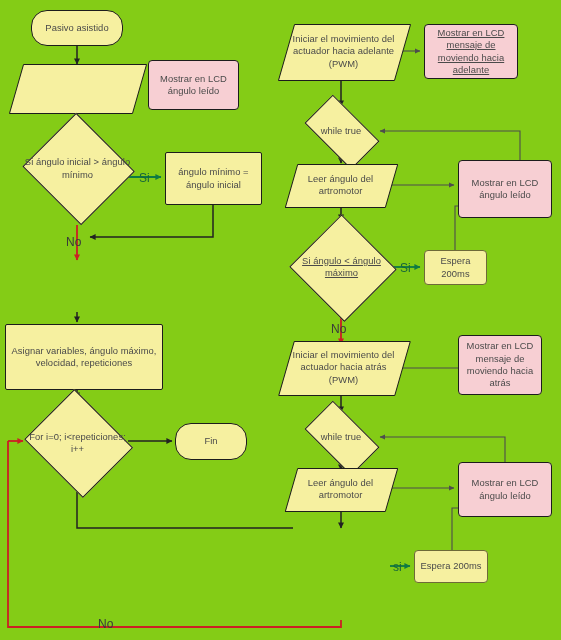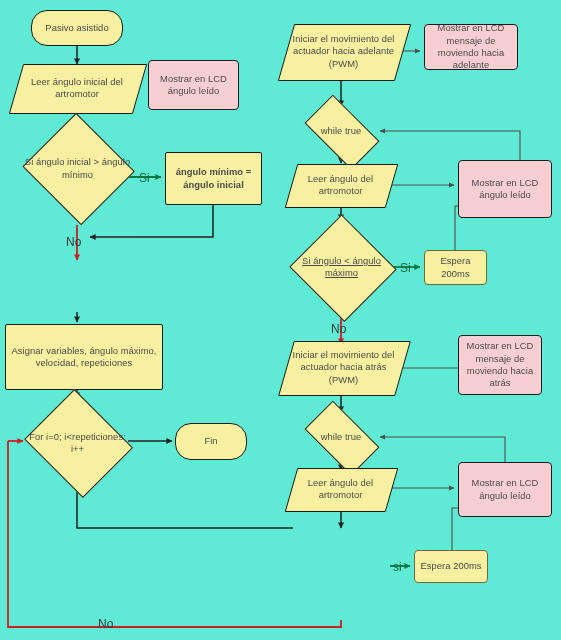--- a/index.html
+++ b/index.html
@@ -1,17 +1,17 @@
 <!DOCTYPE html>
 <html><head>
 <meta charset="utf-8">
 <style>
   html,body{margin:0;padding:0;background:#ffffff;}
   body{font-family:"Liberation Sans","DejaVu Sans",sans-serif;}
-  #canvas{position:relative;width:561px;height:640px;background:#5eead4;overflow:hidden;}
+  #canvas{position:relative;width:561px;height:640px;background:#84cc16;overflow:hidden;}
   svg#wires{position:absolute;left:0;top:0;width:561px;height:640px;}
 
   .node{position:absolute;box-sizing:border-box;display:flex;align-items:center;
         justify-content:center;text-align:center;color:#4a4a4a;
         font-size:9.4px;line-height:12.4px;letter-spacing:.05px;}
   .node span{display:block;padding:0 4px;}
 
   .term{border:1.4px solid #1c1c1c;background:#f6f0a0;border-radius:16px;}
   .proc{border:1.4px solid #1c1c1c;background:#f6f0a0;border-radius:2px;}
   .lcd{border:1.4px solid #1c1c1c;background:#f7cfd3;border-radius:4px;}
@@ -99,33 +99,32 @@
       <path d="M8,441 L23,441" marker-end="url(#ar-r)"></path>
     </g>
   </svg>
 
   <div class="node term" style="left:31px;top:10px;width:92px;height:36px;">
     <span>Pasivo asistido</span>
   </div>
 
   <div class="node io" style="left:16px;top:64px;width:122px;height:48px;">
     <div class="skew"></div>
-    <span>Leer ángulo inicial del artromotor</span>
   </div>
 
   <div class="node lcd" style="left:148px;top:60px;width:91px;height:50px;">
     <span>Mostrar en LCD ángulo leído</span>
   </div>
 
   <div class="node dec" style="left:20px;top:116px;width:115px;height:105px;">
     <div class="rot"></div>
     <span>Si ángulo inicial &gt; ángulo mínimo</span>
   </div>
 
-  <div class="node proc" style="left:165px;top:152px;width:97px;height:53px;font-weight:bold;">
+  <div class="node proc" style="left:165px;top:152px;width:97px;height:53px;">
     <span>ángulo mínimo = ángulo inicial</span>
   </div>
 
 
   <div class="node proc" style="left:5px;top:324px;width:158px;height:66px;">
     <span>Asignar variables, ángulo máximo, velocidad, repeticiones</span>
   </div>
 
   <div class="node dec" style="left:20px;top:394px;width:115px;height:98px;">
     <div class="rot"></div>
@@ -134,21 +133,21 @@
 
   <div class="node term" style="left:175px;top:423px;width:72px;height:37px;">
     <span>Fin</span>
   </div>
 
   <div class="node io" style="left:286px;top:24px;width:115px;height:55px;">
     <div class="skew"></div>
     <span>Iniciar el movimiento del actuador hacia adelante (PWM)</span>
   </div>
 
-  <div class="node lcd" style="left:424px;top:24px;width:94px;height:46px;">
+  <div class="node lcd" style="left:424px;top:24px;width:94px;height:55px;text-decoration:underline;">
     <span>Mostrar en LCD mensaje de moviendo hacia adelante</span>
   </div>
 
   <div class="node dec" style="left:296px;top:104px;width:90px;height:54px;">
     <div class="rot"></div>
     <span>while true</span>
   </div>
 
   <div class="node io" style="left:291px;top:164px;width:99px;height:42px;">
     <div class="skew"></div>

